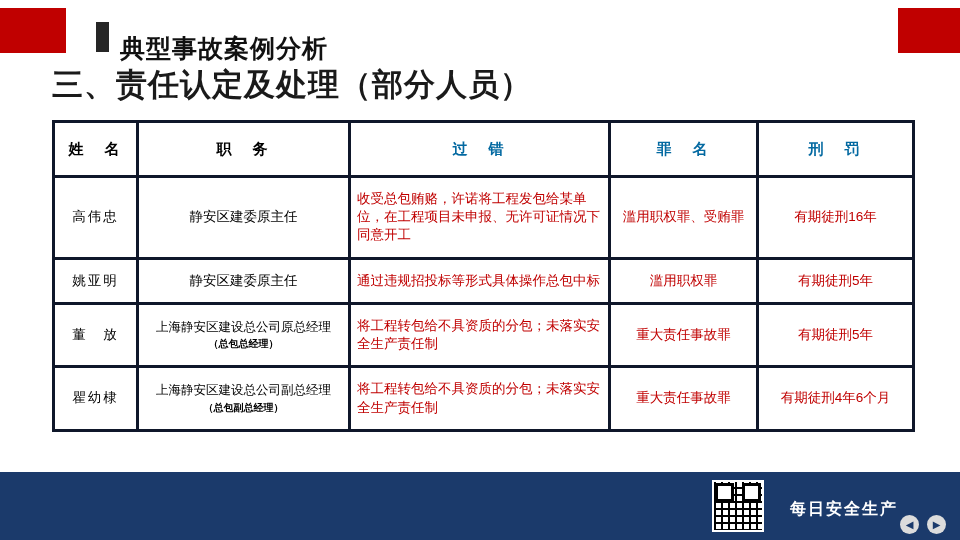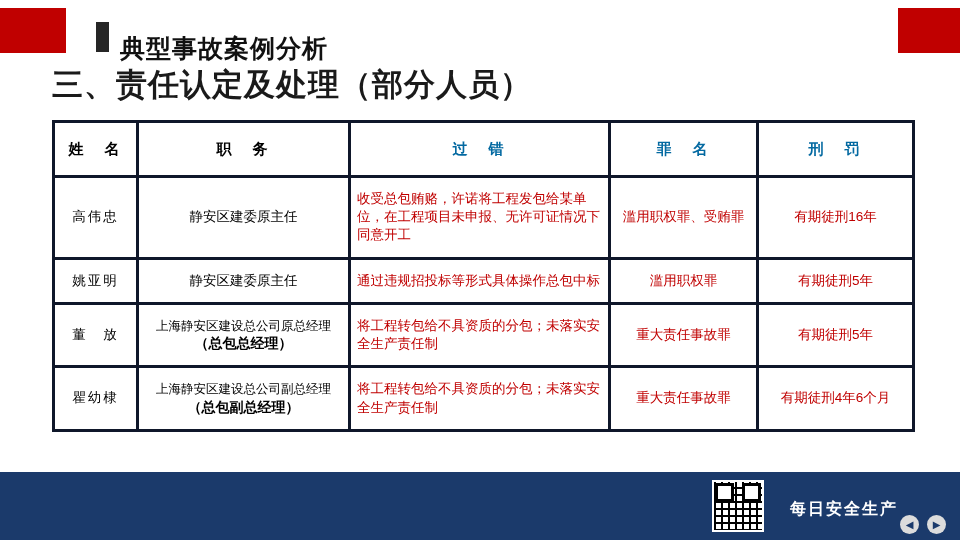--- a/index.html
+++ b/index.html
@@ -104,21 +104,21 @@
   td.post {
     text-align: center;
     color: #000000;
     font-size: 14px;
   }
   td.post.small {
     font-size: 12.5px;
     line-height: 1.3;
   }
   td.post.small b {
-    font-size: 14px;
+    font-size: 10px;
     margin-top: 20px;
   }
   td.fault {
     text-align: left;
     color: #c00000;
     font-size: 13.5px;
   }
   td.crime {
     text-align: center;
     color: #c00000;

